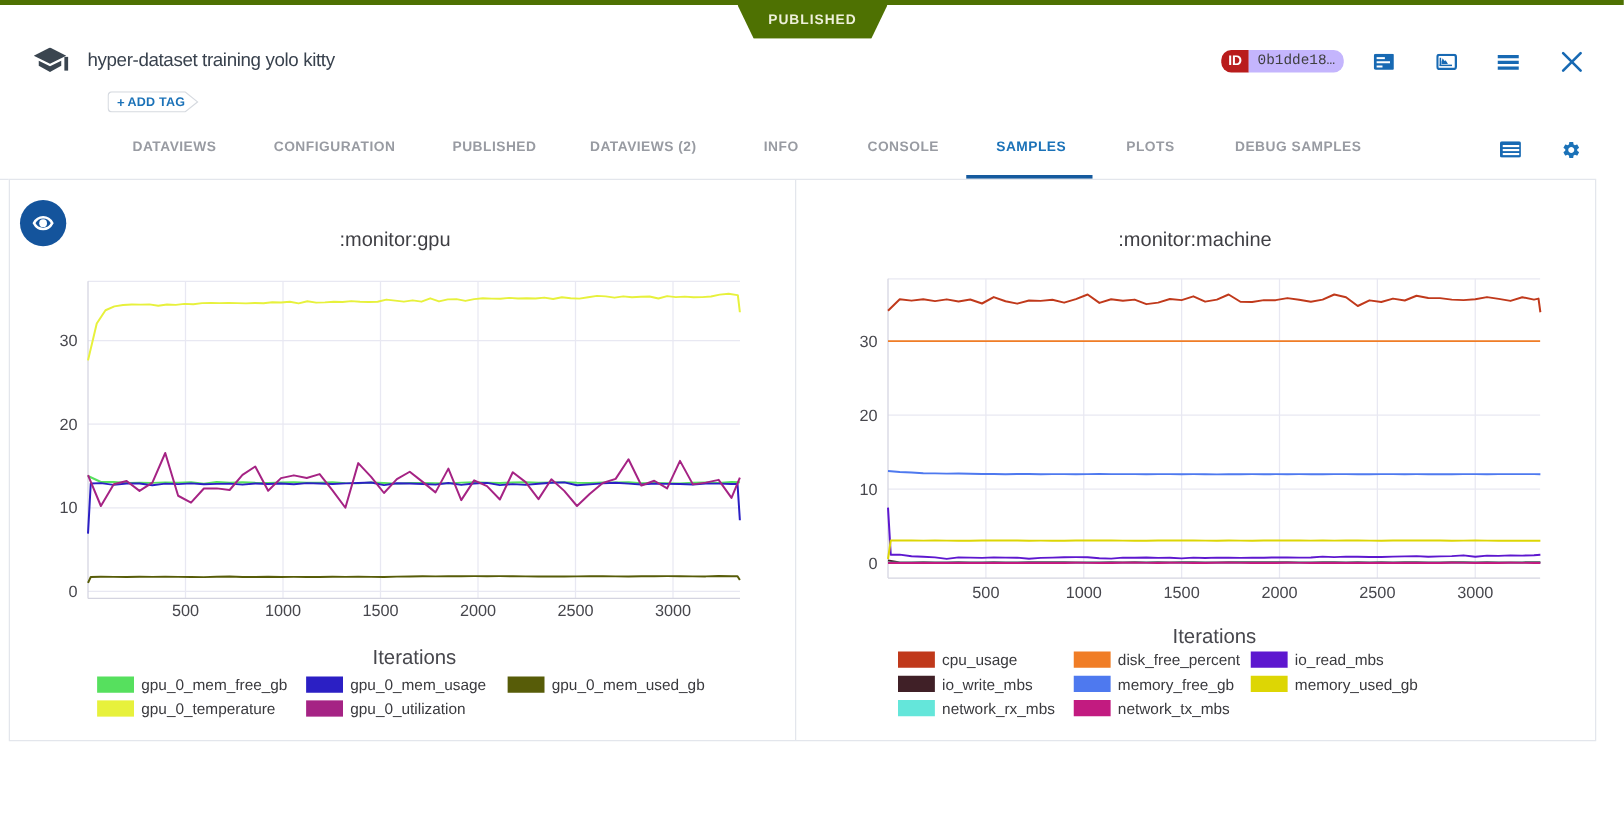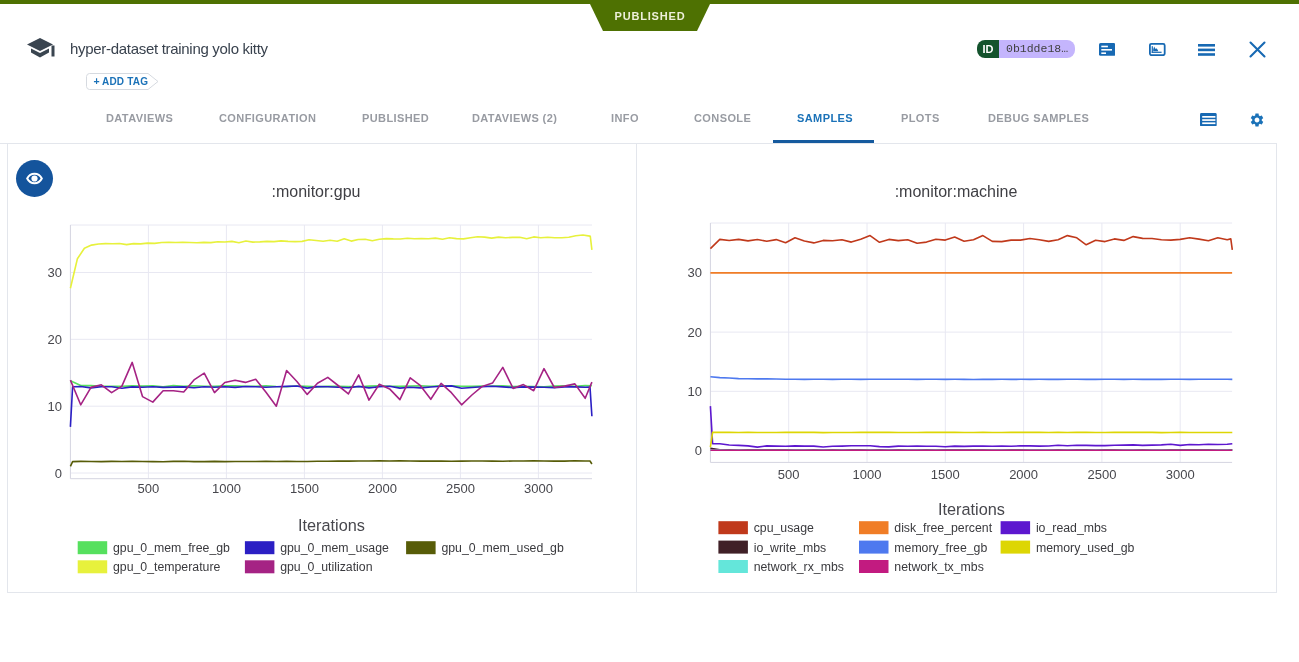--- a/index.html
+++ b/index.html
@@ -7,21 +7,21 @@
   .abs { position:absolute; }
   #topbar { left:0; top:0; width:1299px; height:4px; background:#4e7102; }
   #pubband { left:590px; top:4px; width:120px; height:27px; background:#4e7102;
              clip-path: polygon(0 0, 120px 0, 107px 27px, 13px 27px); }
   #pubtext { left:590px; top:4px; width:120px; height:25px; text-align:center; line-height:25px;
              color:#eef0da; font-size:11px; font-weight:bold; letter-spacing:0.8px; }
   #capicon { left:27px; top:38px; }
   #title { left:70px; top:39.5px; font-size:15px; font-weight:normal; color:#39424e; letter-spacing:-0.3px; }
   #addtag { left:86px; top:73px; height:17px; }
   #idchip { left:977px; top:40px; height:18px; }
-  #idbox  { display:inline-block; background:#14532d; color:#fff; font-weight:bold; font-size:11px;
+  #idbox  { display:inline-block; background:#b91c1c; color:#fff; font-weight:bold; font-size:11px;
             height:18px; line-height:18px; padding:0 5.5px; border-radius:8px 0 0 8px; vertical-align:top;}
   #idval  { display:inline-block; background:#c4b5fd; color:#3f3f3f; font-family:"Liberation Mono",monospace;
             font-size:11.5px; height:18px; line-height:18px; padding:0 7px; border-radius:0 8px 8px 0; vertical-align:top;}
   .tab { position:absolute; top:111.5px; font-size:11px; font-weight:bold; color:#989ba2; letter-spacing:0.4px; }
   .tab.active { color:#1b72b8; }
   #underline { left:773px; top:140px; width:101px; height:2.5px; background:#155a9e; }
   #eyebtn { left:16px; top:160px; width:37px; height:37px; border-radius:50%; background:#14549c; }
 </style>
 </head>
 <body>

